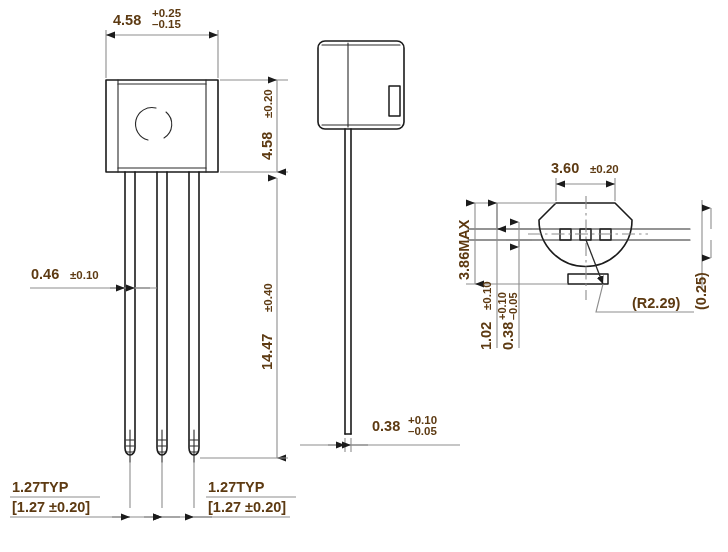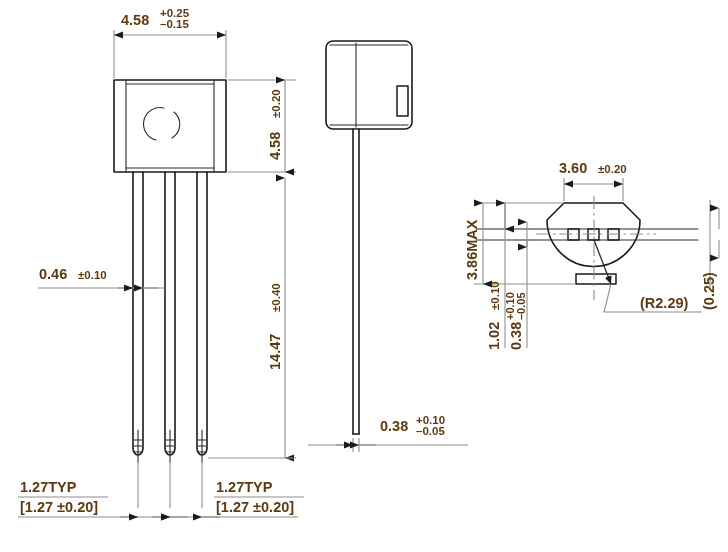--- a/index.html
+++ b/index.html
@@ -13,21 +13,20 @@
     font-family: "Liberation Sans", sans-serif;
     overflow: hidden;
     position: relative;
   }
   #drawing-root {
     position: absolute;
     left: 0;
     top: 0;
     width: 648px;
     height: 552px;
-    margin-left: 8px;
   }
   svg.cad {
     display: block;
     width: 728px;
     height: 552px;
     background: #ffffff;
   }
   
   .part {
     fill: none;

